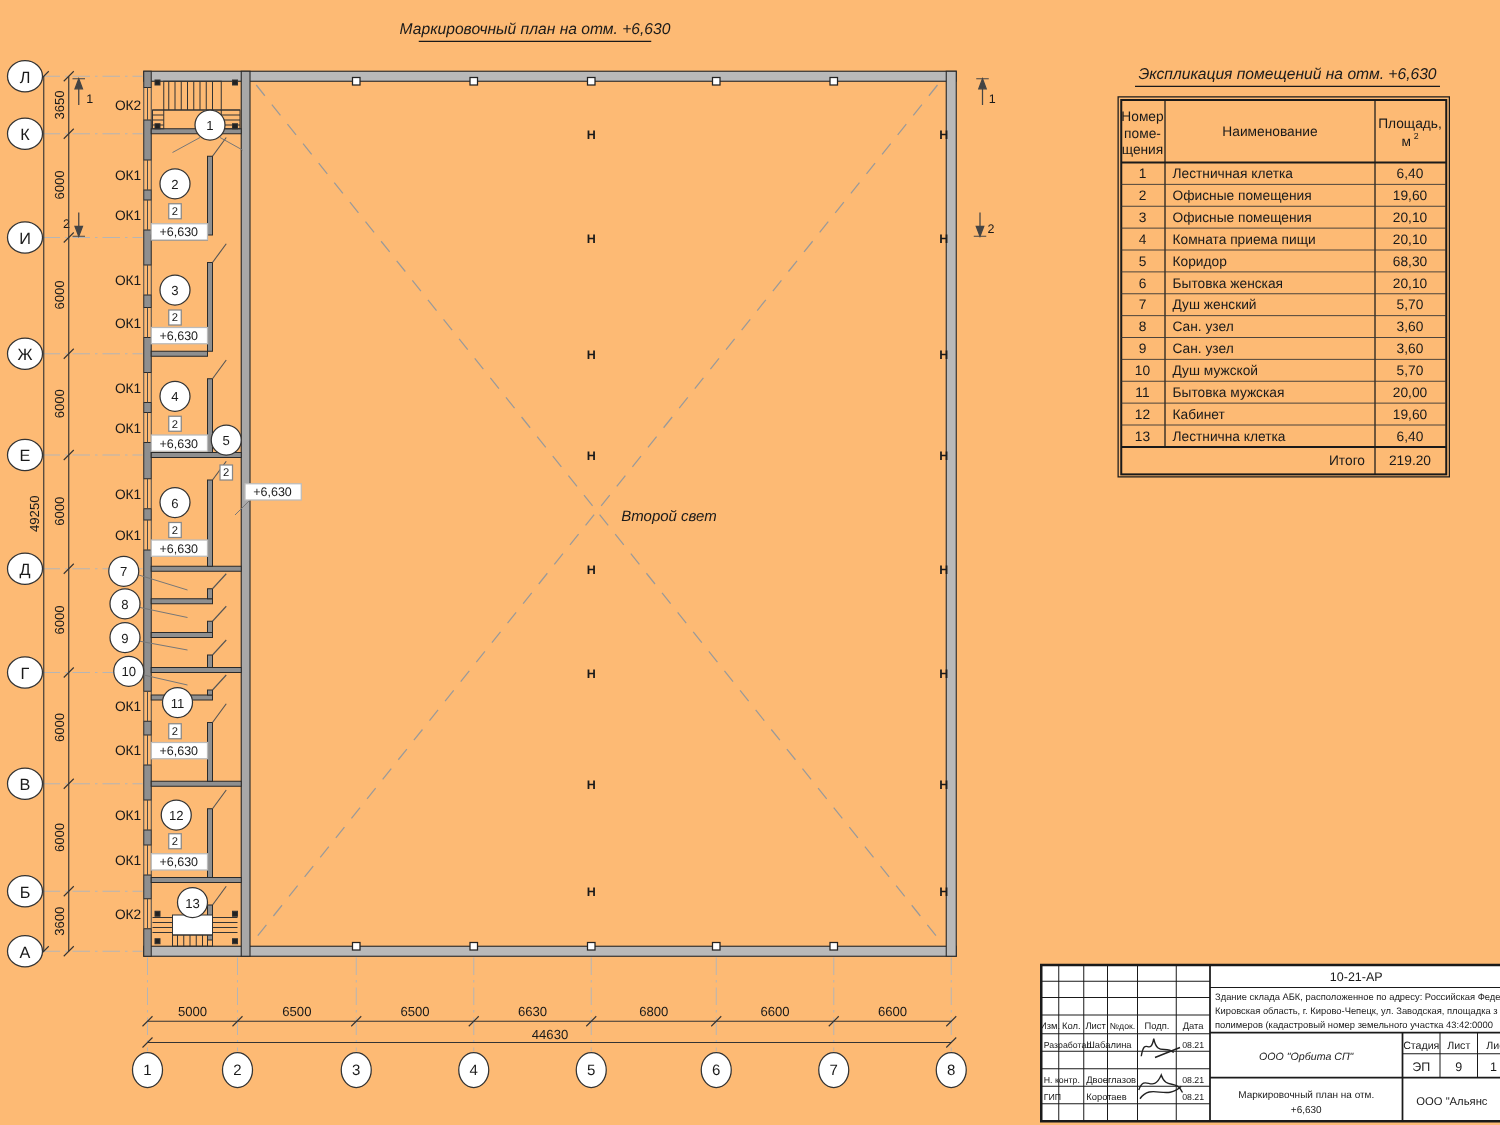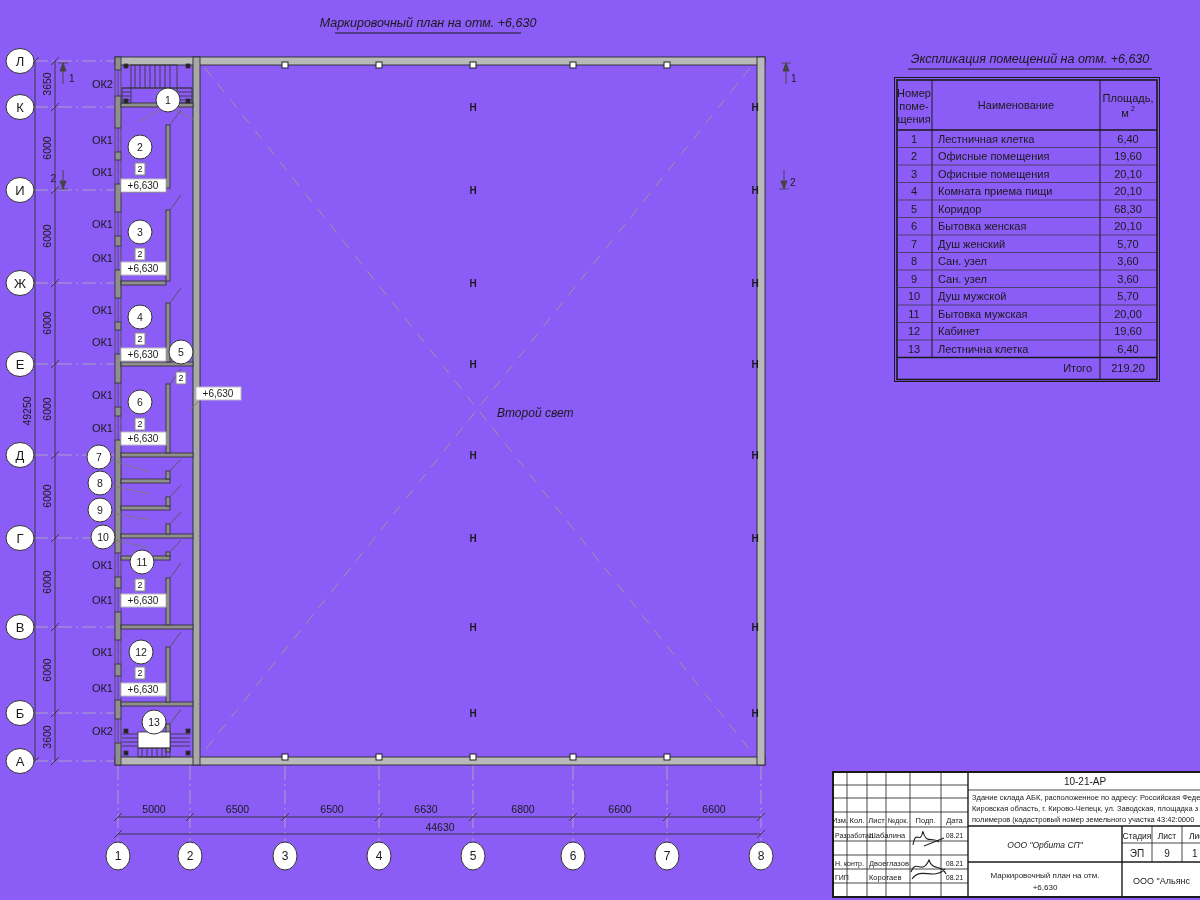--- a/index.html
+++ b/index.html
@@ -1,16 +1,16 @@
 <!DOCTYPE html>
 <html><head>
 <meta charset="utf-8">
 <style>
   html,body{margin:0;padding:0;background:#ffffff;}
-  .sheet{position:relative;width:1200px;height:900px;background:#8b5cf6;overflow:hidden;
+  .sheet{position:relative;width:1200px;height:900px;background:#fdba74;overflow:hidden;
          font-family:"Liberation Sans",sans-serif;}
   svg text{font-family:"Liberation Sans",sans-serif;fill:#1a1a1a;}
   .t-axis{font-size:13px;}
   .t-axisnum{font-size:12px;}
   .t-dim{font-size:10.5px;}
   .t-ok{font-size:11px;}
   .t-room{font-size:10.5px;}
   .t-lvl{font-size:10px;}
   .t-badge{font-size:9px;}
   .t-col{font-size:10px;font-weight:bold;}

